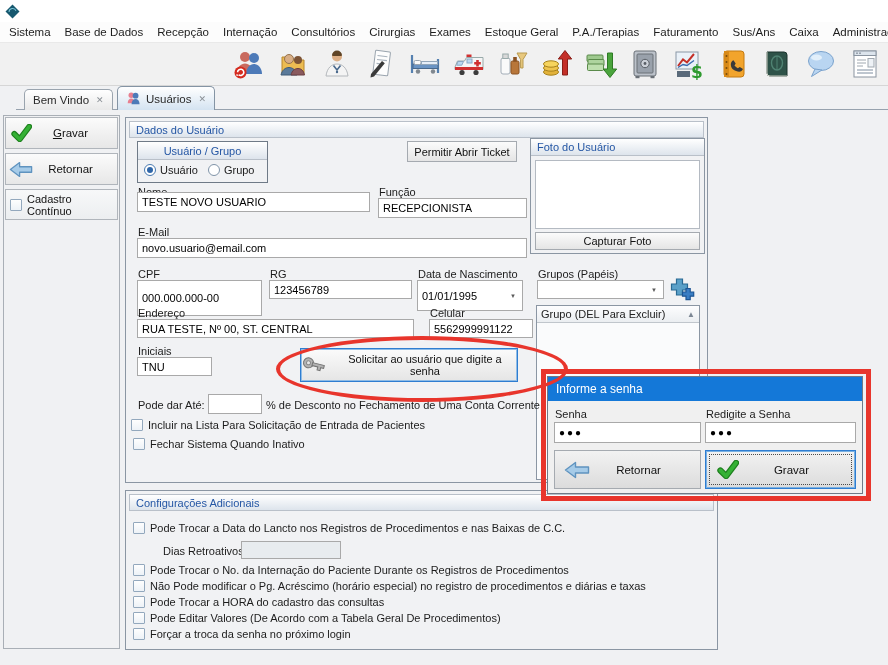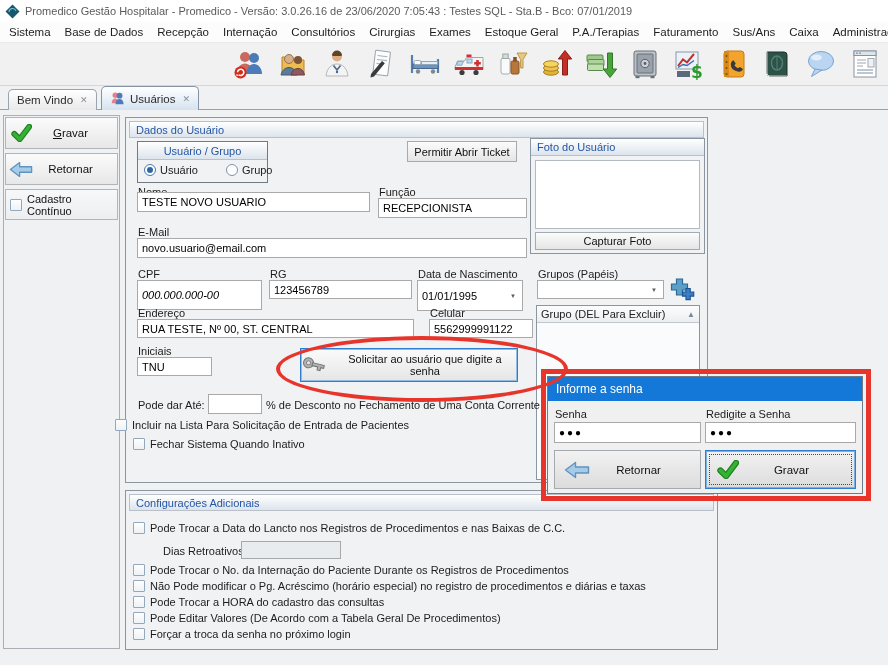--- a/index.html
+++ b/index.html
@@ -17,21 +17,21 @@
   #titlebar .title { font-size:11px; color:#5b5b5b; white-space:nowrap; }
   #menubar { left:0; top:22px; width:888px; height:20px; background:#fcfcfc;
     display:flex; align-items:center; padding-left:2px; white-space:nowrap; overflow:hidden; }
   .menu-item { font-size:11.5px; color:#1d1d1d; padding:2px 7px; flex:0 0 auto; }
   #toolbar { left:0; top:42px; width:888px; height:44px; background:#f1f1f1;
     border-top:1px solid #e9e9e9; border-bottom:1px solid #d6d6d6;
     display:flex; align-items:center; gap:11px; padding-left:232px; }
   .tb-icon { width:33px; height:33px; flex:0 0 auto; display:flex; align-items:center; justify-content:center; }
 
   
-  #tabstrip { left:0; top:86px; width:860px; height:24px;text-decoration:underline; }
+  #tabstrip { left:16px; top:86px; width:860px; height:24px;text-decoration:underline; }
   #tabstrip .baseline { position:absolute; left:0; bottom:0; width:888px; height:1px; background:#97a2ae; }
   .tab { position:absolute; display:flex; align-items:center; gap:5px; padding:0 8px;
     border:1px solid #9aa4ae; border-bottom:none; border-radius:5px 5px 0 0; font-size:11.5px; color:#2a2a2a; }
   .tab.inactive { left:8px; top:3px; height:21px; background:linear-gradient(#ffffff,#e9e9e9); }
   .tab.active { left:101px; top:0; height:24px; background:linear-gradient(#ffffff,#d4e3f1);
     border-color:#8494a4; z-index:3; }
   .tab .x { font-size:9px; color:#8a9096; margin-left:2px; }
 
   
   #sidebar { left:3px; top:115px; width:117px; height:534px; border:1px solid #a9afb6; background:#f0f1f3; }
@@ -94,21 +94,20 @@
 </head>
 <body>
 
 <div id="titlebar" class="abs">
   <span>
     <svg width="15" height="15" viewBox="0 0 16 16">
         <path d="M8 .5 15.5 8 8 15.5.5 8Z" fill="#17586f"></path>
         <path d="M4.3 8.6a3.8 3.8 0 0 1 7.4-1.2" stroke="#79c2d4" stroke-width="1.1" fill="none"></path>
       </svg>
   </span>
-  <span class="title">Promedico Gestão Hospitalar - Promedico - Versão: 3.0.26.16 de 23/06/2020  7:05:43 : Testes SQL - Sta.B - Bco: 07/01/2019</span>
 </div>
 
 <div id="menubar" class="abs">
   <span class="menu-item">Sistema</span>
   <span class="menu-item">Base de Dados</span>
   <span class="menu-item">Recepção</span>
   <span class="menu-item">Internação</span>
   <span class="menu-item">Consultórios</span>
   <span class="menu-item">Cirurgias</span>
   <span class="menu-item">Exames</span>
@@ -311,21 +310,21 @@
 
 <div class="abs groupbox" style="left:125px; top:117px; width:583px; height:366px;"></div>
 <div class="abs group-header" style="left:129px; top:121px; width:575px; height:17px;">
   <span>Dados do Usuário</span>
 </div>
 
 <div class="abs" style="left:137px; top:141px; width:131px; height:42px; border:1px solid #6f7a87; background:#f1f2f4;">
   <div class="group-header" style="height:18px; border:none; border-bottom:1px solid #b9c0c9; justify-content:center;">
     <span>Usuário / Grupo</span>
   </div>
-  <div style="display:flex; align-items:center; gap:28px; padding:4px 6px;">
+  <div style="display:flex; align-items:center; gap:10px; padding:4px 6px;">
     <span class="radiorow">
       <span class="radio sel"></span>
       <span>Usuário</span>
     </span>
     <span class="radiorow">
       <span class="radio"></span>
       <span>Grupo</span>
     </span>
   </div>
 </div>
@@ -352,21 +351,21 @@
 <div class="abs field" style="left:378px; top:198px; width:149px; height:20px;">
   <span>RECEPCIONISTA</span>
 </div>
 
 <span class="abs lbl" style="left:138px; top:226px;">E-Mail</span>
 <div class="abs field" style="left:137px; top:238px; width:390px; height:20px;">
   <span>novo.usuario@email.com</span>
 </div>
 
 <span class="abs lbl" style="left:138px; top:268px;">CPF</span>
-<div class="abs field" style="left:137px; top:280px; width:125px; height:30px;font-style:italic;">
+<div class="abs field" style="left:137px; top:280px; width:125px; height:36px;">
   <span>000.000.000-00</span>
 </div>
 <span class="abs lbl" style="left:270px; top:268px;">RG</span>
 <div class="abs field" style="left:269px; top:280px; width:143px; height:19px;">
   <span>123456789</span>
 </div>
 <span class="abs lbl" style="left:418px; top:268px;">Data de Nascimento</span>
 <div class="abs field" style="left:417px; top:280px; width:106px; height:31px;">
   <span>01/01/1995</span>
   <span class="combo-arrow">▼</span>
@@ -415,21 +414,21 @@
     <span class="sort">▲</span>
   </div>
 </div>
 
 <span class="abs lbl" style="left:138px; top:399px;">Pode dar Até:</span>
 <div class="abs field" style="left:208px; top:394px; width:54px; height:20px;">
   <span></span>
 </div>
 <span class="abs lbl" style="left:266px; top:399px;">% de Desconto no Fechamento de Uma Conta Corrente</span>
 
-<div class="abs cbrow" style="left:115px; top:419px;align-items:center;">
+<div class="abs cbrow" style="left:131px; top:419px;align-items:center;">
   <span class="cb"></span>
   <span>Incluir na Lista Para Solicitação de Entrada de Pacientes</span>
 </div>
 <div class="abs cbrow" style="left:133px; top:438px;">
   <span class="cb"></span>
   <span>Fechar Sistema Quando Inativo</span>
 </div>
 
 <div class="abs groupbox" style="left:125px; top:490px; width:593px; height:160px;"></div>
 <div class="abs group-header" style="left:129px; top:494px; width:585px; height:17px;">

